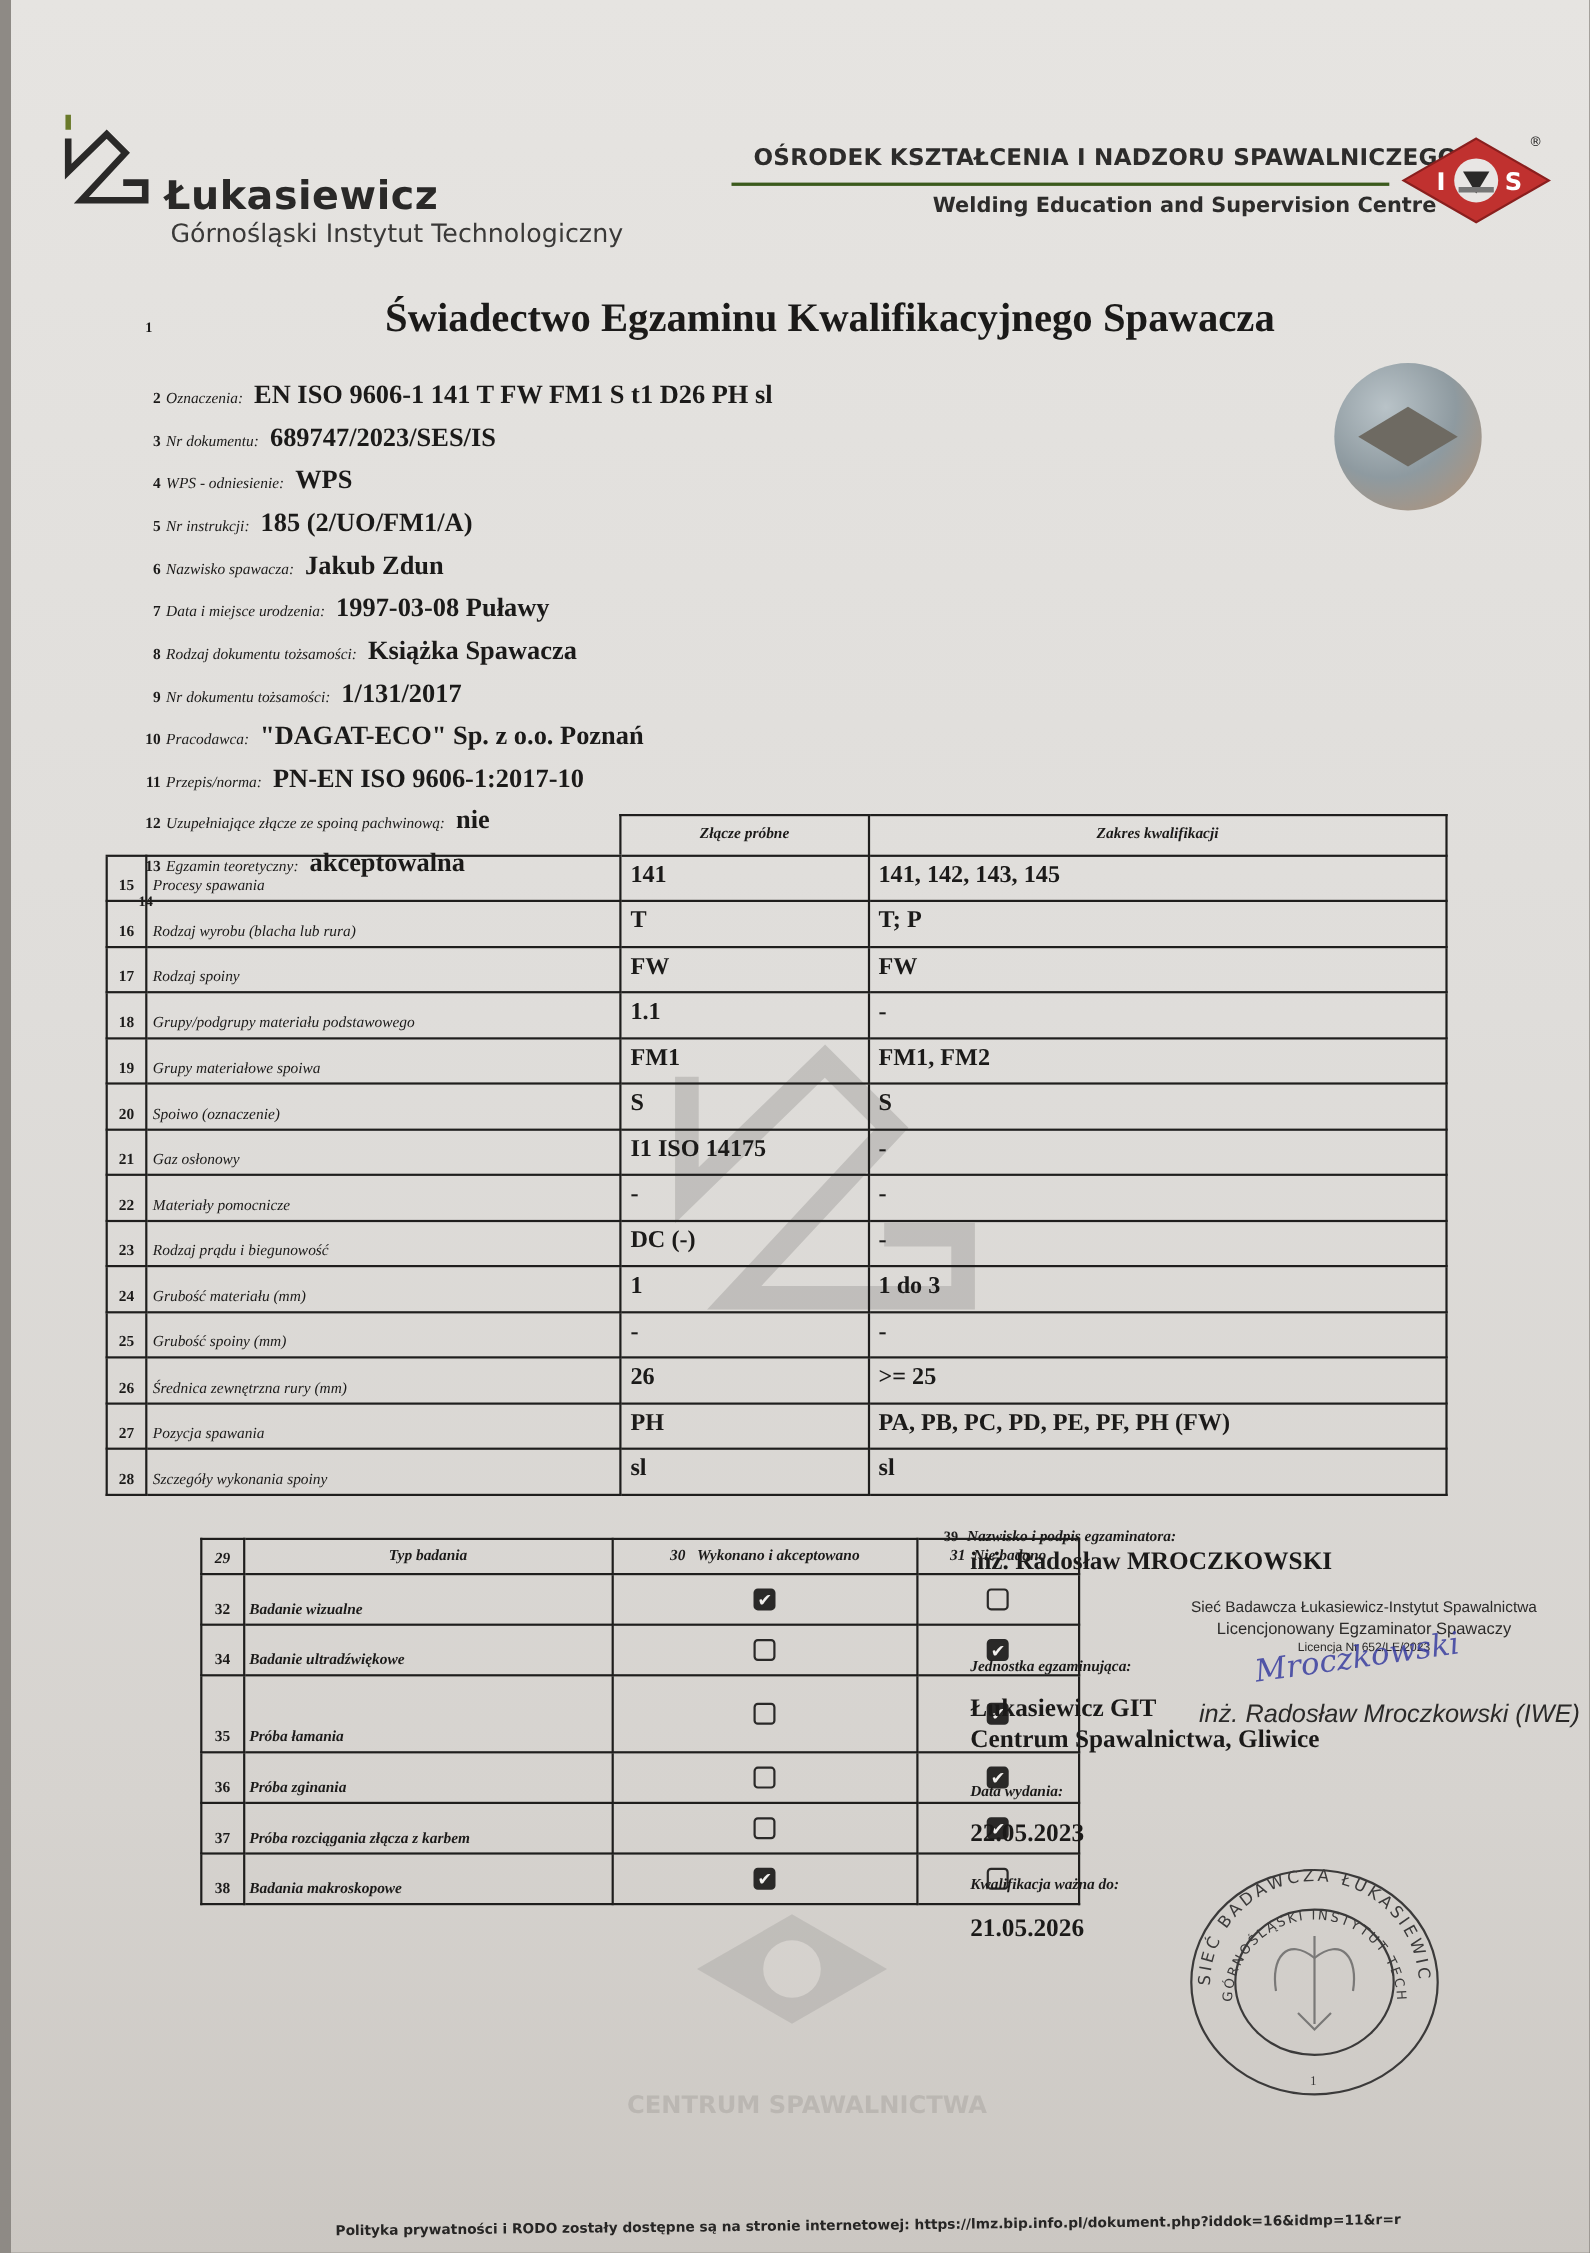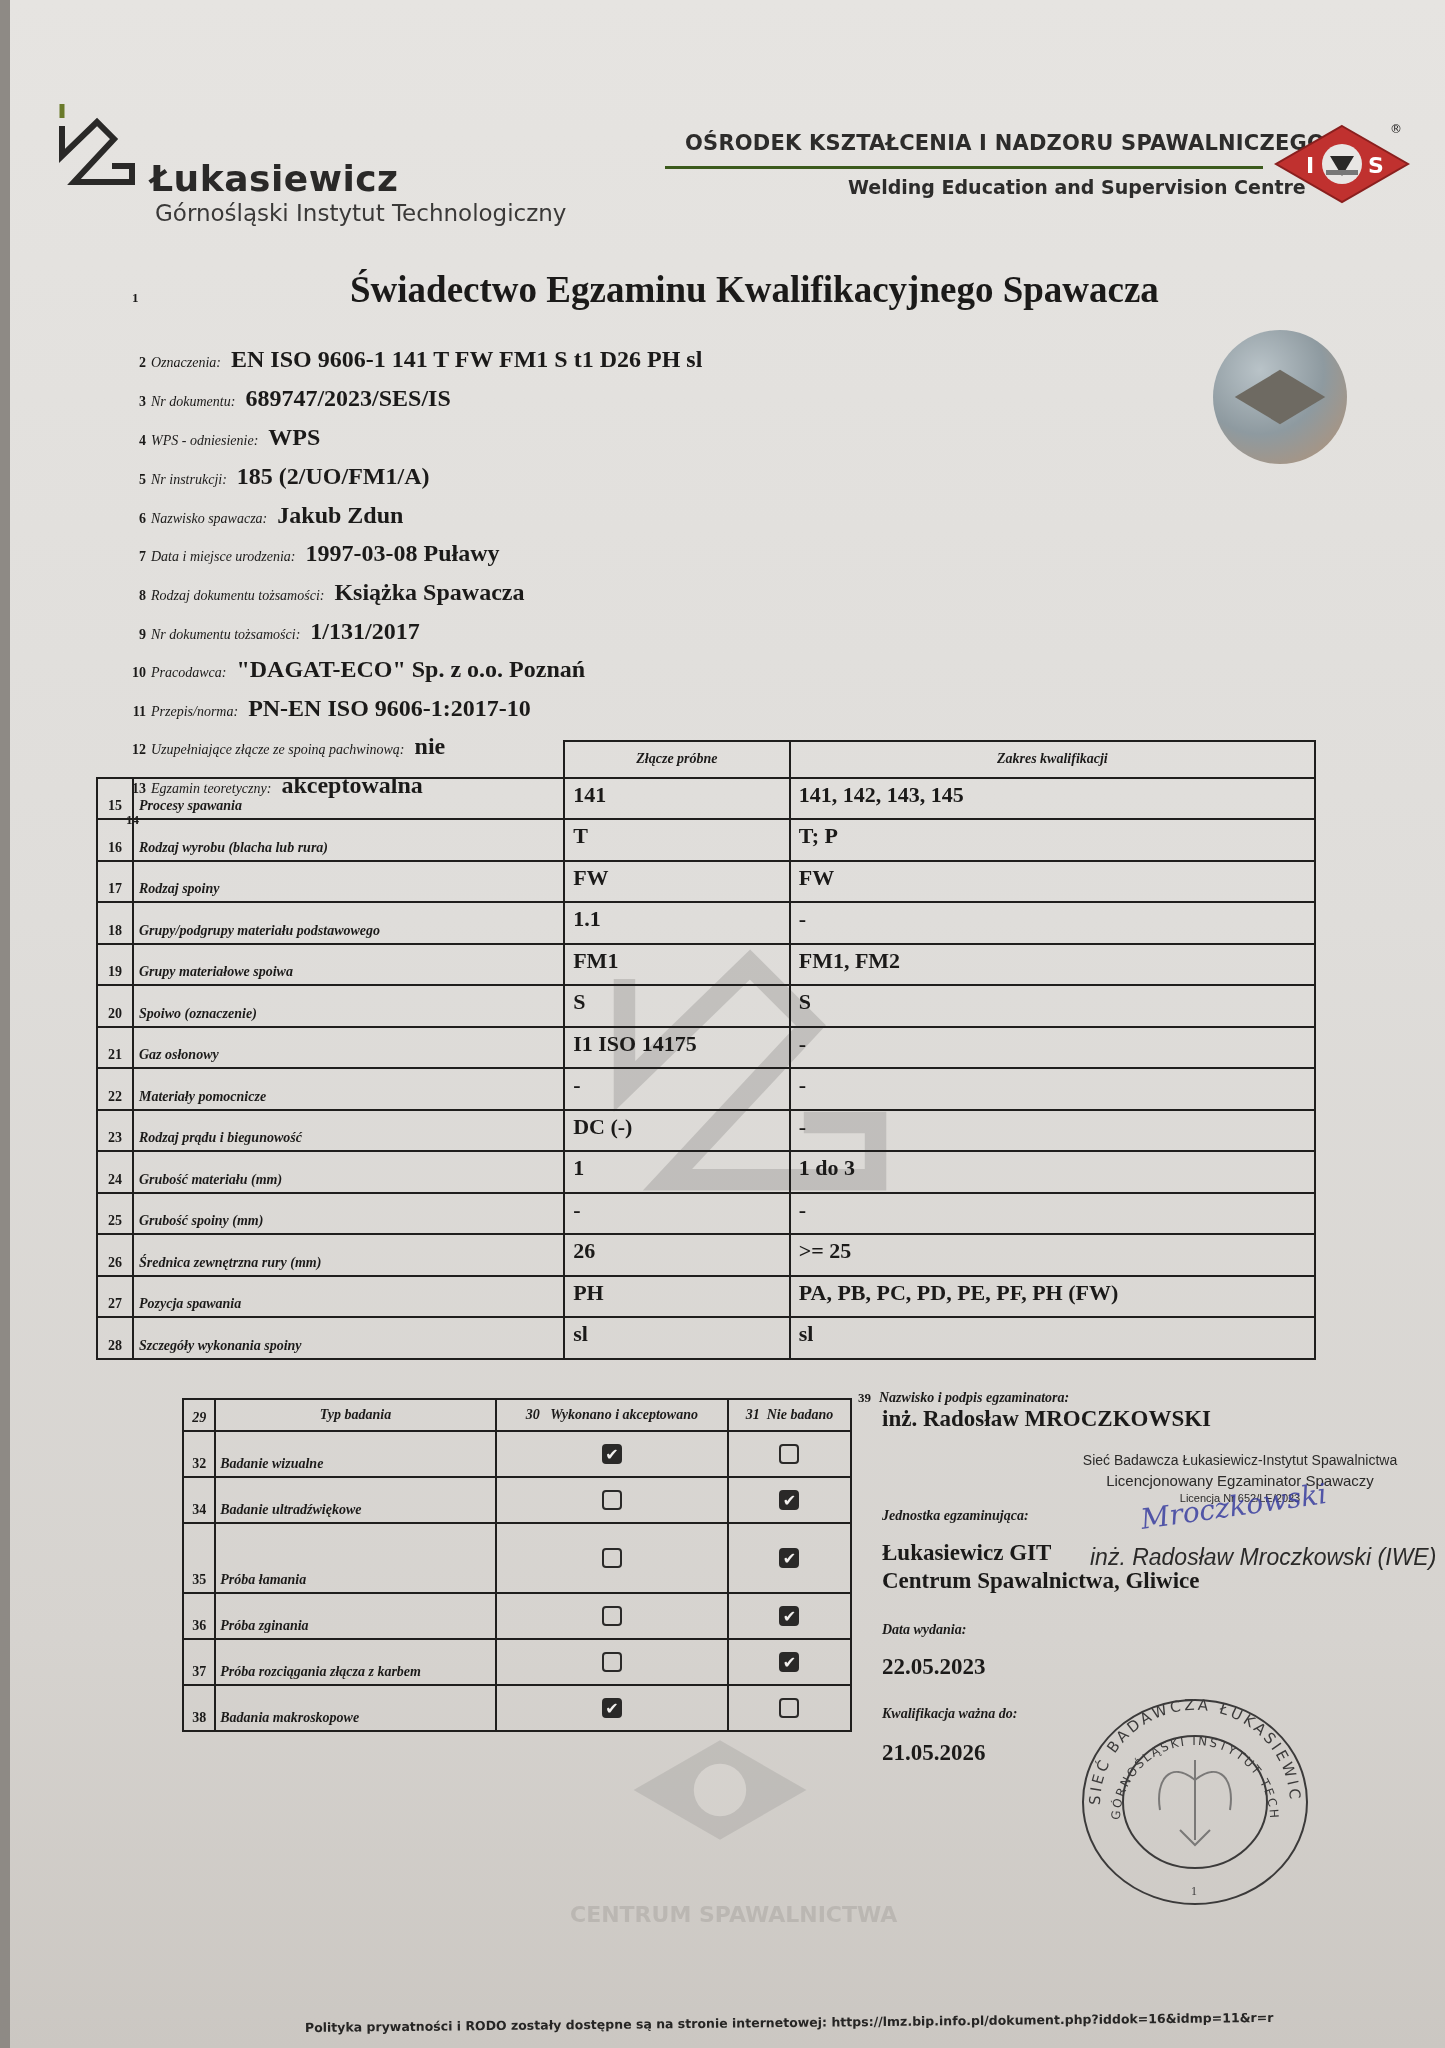--- a/index.html
+++ b/index.html
@@ -14,21 +14,21 @@
   .ios-en{left:838px;top:176px;font-size:19px;font-weight:bold;color:#2d2c2b;}
   .title{left:340px;top:268px;font-size:37px;font-weight:bold;}
   .linenum{font-size:13px;font-weight:bold;}
   .field{position:absolute;left:120px;display:flex;align-items:baseline;white-space:nowrap;}
   .field .n{font-size:14px;font-weight:bold;width:16px;text-align:right;margin-right:5px;}
   .field .l{font-size:14px;font-style:italic;margin-right:10px;}
   .field .v{font-size:24px;font-weight:bold;}
   table{border-collapse:collapse;position:absolute;}
   .main td{border:2px solid #1f1e1d;padding:0;height:35.5px;vertical-align:middle;}
   .main .cn{width:36px;text-align:center;font-size:14px;font-weight:bold;vertical-align:bottom;padding-bottom:4px;}
-  .main .cl{width:458px;font-size:14px;font-style:italic;font-weight:bold;padding-left:5px;vertical-align:bottom;padding-bottom:4px;border-radius:10px;}
+  .main .cl{width:458px;font-size:14px;font-style:italic;font-weight:normal;padding-left:5px;vertical-align:bottom;padding-bottom:4px;border-radius:10px;}
   .main .cv{width:232px;font-size:22px;font-weight:bold;padding-left:8px;vertical-align:top;padding-top:3px;}
   .main .cr{width:562px;font-size:22px;font-weight:bold;padding-left:8px;vertical-align:top;padding-top:3px;}
   .main .hdr{font-size:14px;font-style:italic;font-weight:bold;text-align:center;height:24px;vertical-align:middle;padding:0;}
   .tests td{border:2px solid #1f1e1d;height:40px;padding:0;}
   .tests .tn{width:30px;text-align:center;font-size:14px;font-weight:bold;vertical-align:bottom;padding-bottom:4px;}
   .tests .tl{width:272px;font-size:14px;font-style:italic;font-weight:bold;padding-left:4px;vertical-align:bottom;padding-bottom:4px;}
   .tests .tc{width:228px;text-align:center;}
   .tests .td{width:120px;text-align:center;}
   .tests .th{font-size:14px;font-style:italic;font-weight:bold;height:26px;}
   .cb{display:inline-block;width:20px;height:20px;border:2px solid #2a2928;border-radius:4px;box-sizing:border-box;vertical-align:middle;}
@@ -224,21 +224,21 @@
         </tr>
     <tr>
           <td class="cn">28</td>
           <td class="cl">Szczegóły wykonania spoiny</td>
           <td class="cv">sl</td>
           <td class="cr">sl</td>
         </tr>
   </tbody>
     </table>
 
-  <table class="tests" style="left:172px;top:1398px;width:670px">
+  <table class="tests" style="left:172px;top:1398px;width:800px">
     <tbody>
         <tr>
       <td class="tn th">29</td>
       <td class="th" style="text-align:center">Typ badania</td>
       <td class="th" style="text-align:center"><span>30</span>&nbsp;&nbsp;&nbsp;<span>Wykonano i akceptowano</span></td>
       <td class="th" style="text-align:center"><span>31</span>&nbsp;&nbsp;<span>Nie badano</span></td>
     </tr>
     <tr>
           <td class="tn">32</td>
           <td class="tl">Badanie wizualne</td>

